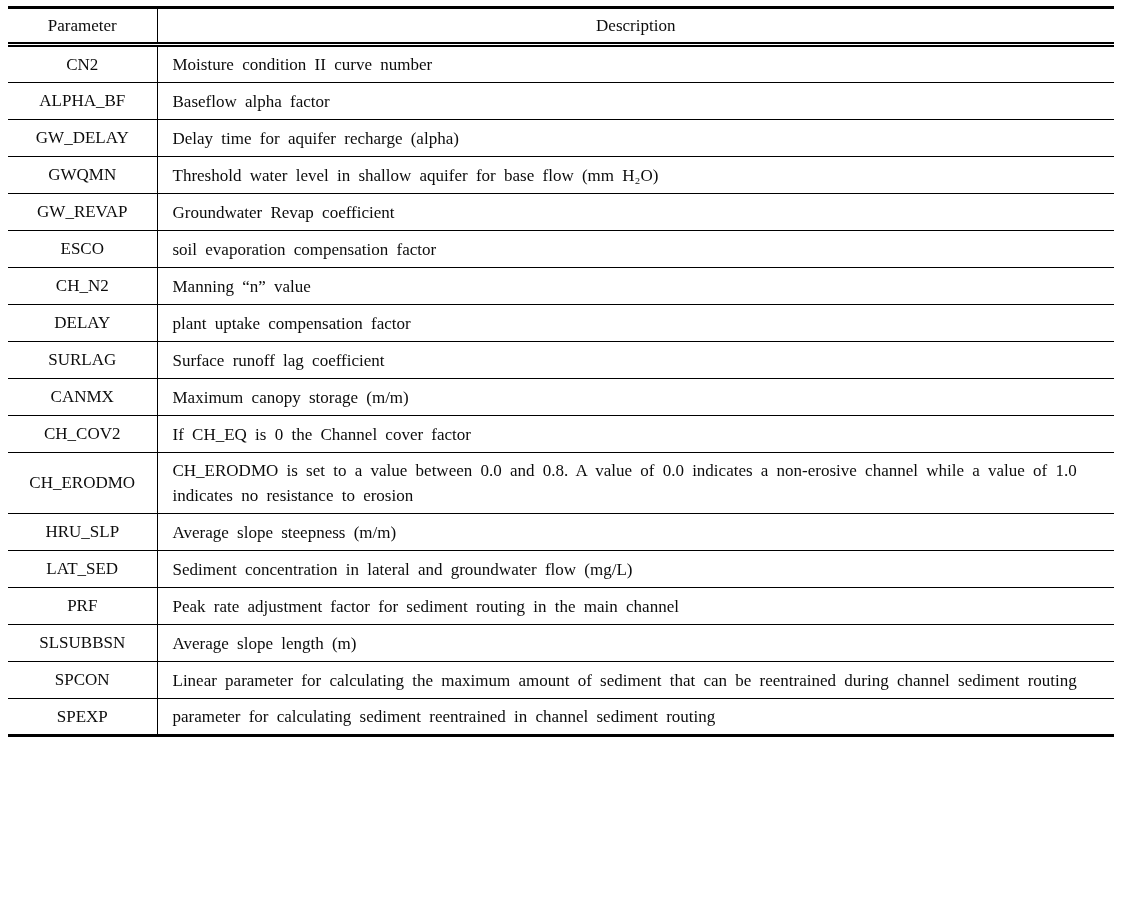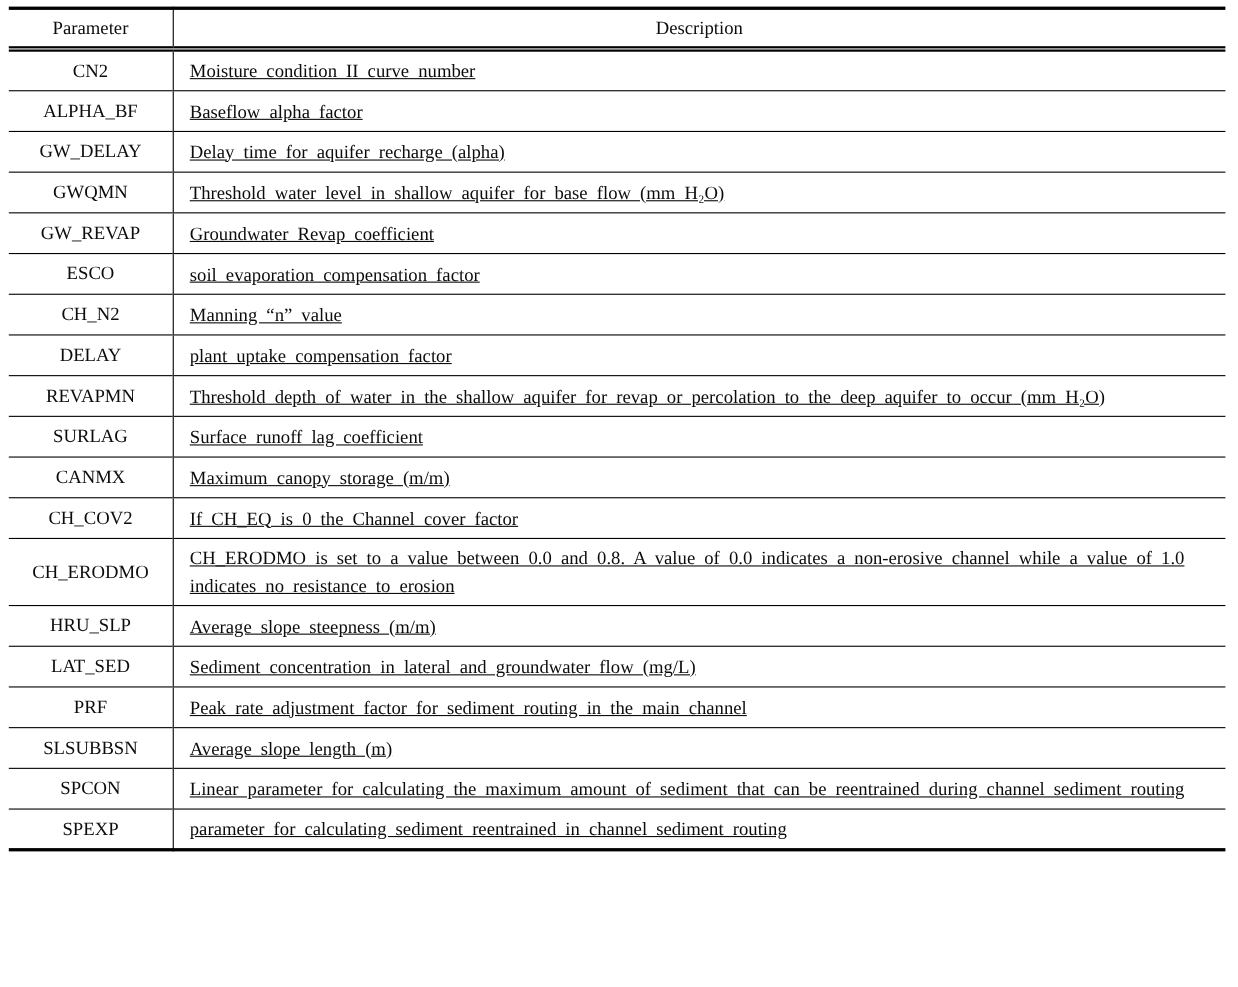--- a/index.html
+++ b/index.html
@@ -38,21 +38,20 @@
   }
   td.param-cell {
     text-align: center;
     border-right: 1.5px solid #000;
     padding: 0 4px;
   }
   td.desc-cell {
     text-align: left;
     padding: 5px 14px 5px 15px;
     line-height: 25px;
-    text-decoration: underline;
   }
 </style>
 </head>
 <body>
 
 <table class="param-table">
   <colgroup>
     <col class="c-param">
     <col class="c-desc">
   </colgroup>
@@ -96,24 +95,20 @@
   <tr>
     <td class="param-cell">CH_N2</td>
     <td class="desc-cell">Manning “n” value</td>
   </tr>
 
   <tr>
     <td class="param-cell">DELAY</td>
     <td class="desc-cell">plant uptake compensation factor</td>
   </tr>
 
-  <tr>
-    <td class="param-cell">REVAPMN</td>
-    <td class="desc-cell">Threshold depth of water in the shallow aquifer for revap or percolation to the deep aquifer to occur (mm H₂O)</td>
-  </tr>
 
   <tr>
     <td class="param-cell">SURLAG</td>
     <td class="desc-cell">Surface runoff lag coefficient</td>
   </tr>
 
   <tr>
     <td class="param-cell">CANMX</td>
     <td class="desc-cell">Maximum canopy storage (m/m)</td>
   </tr>

